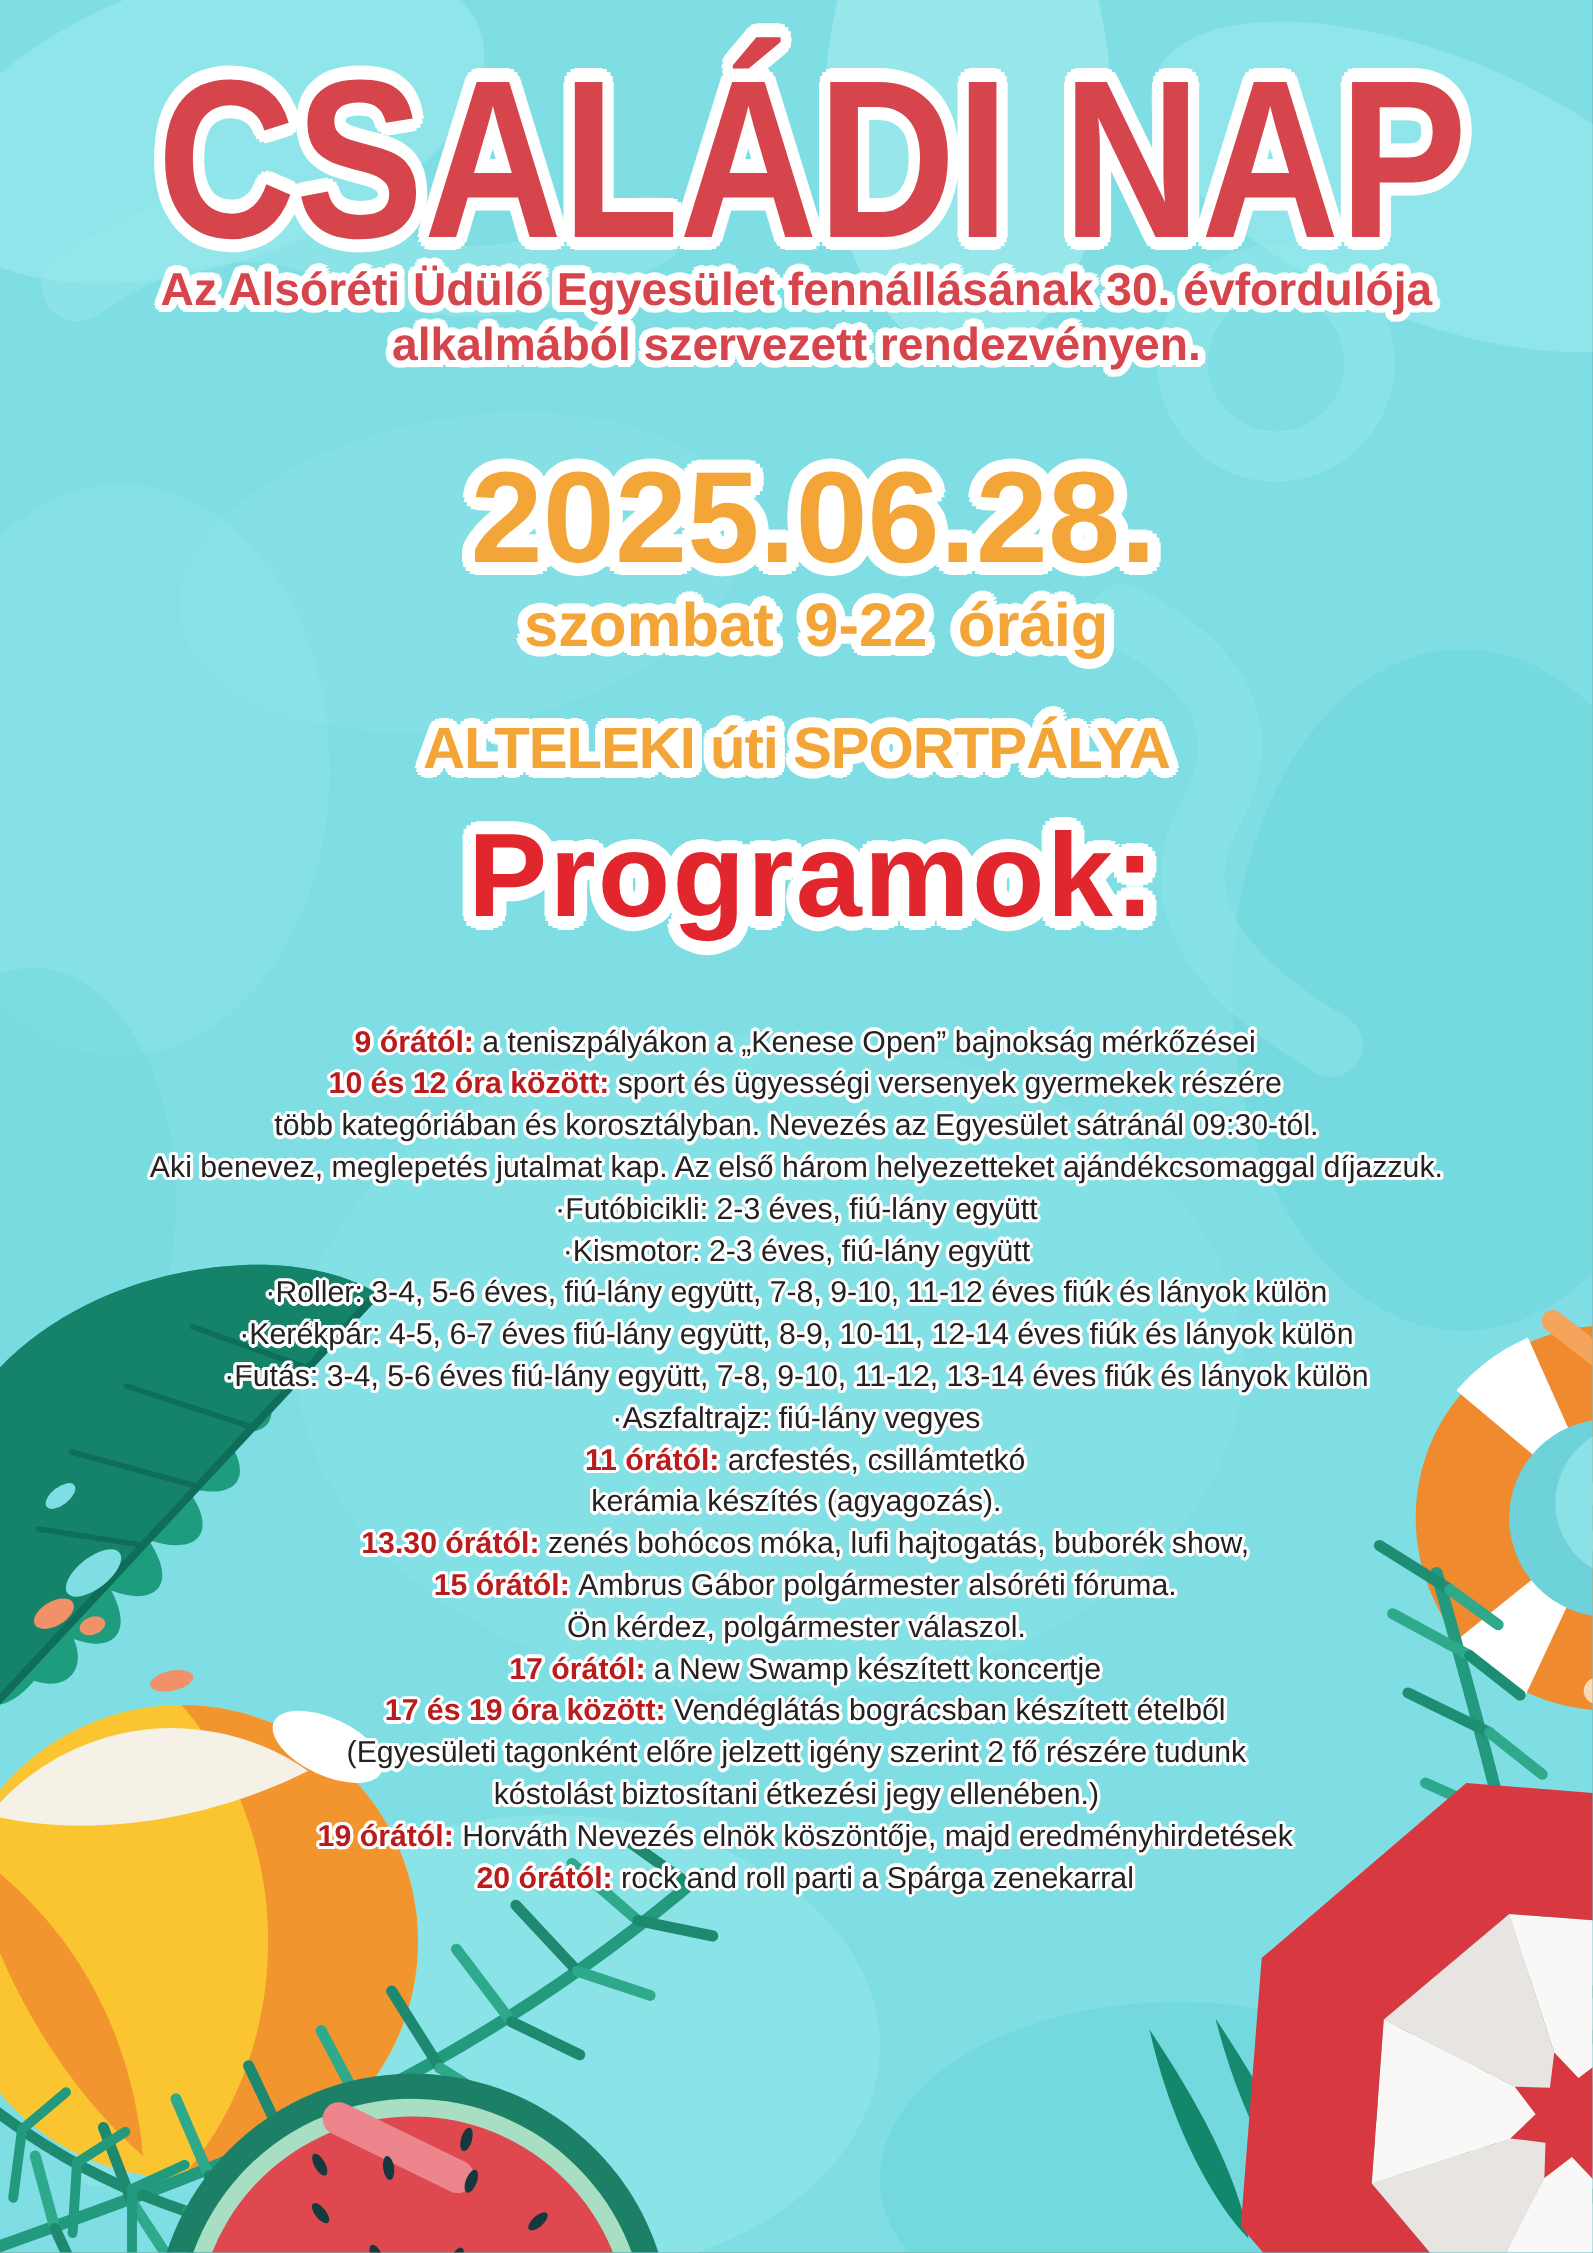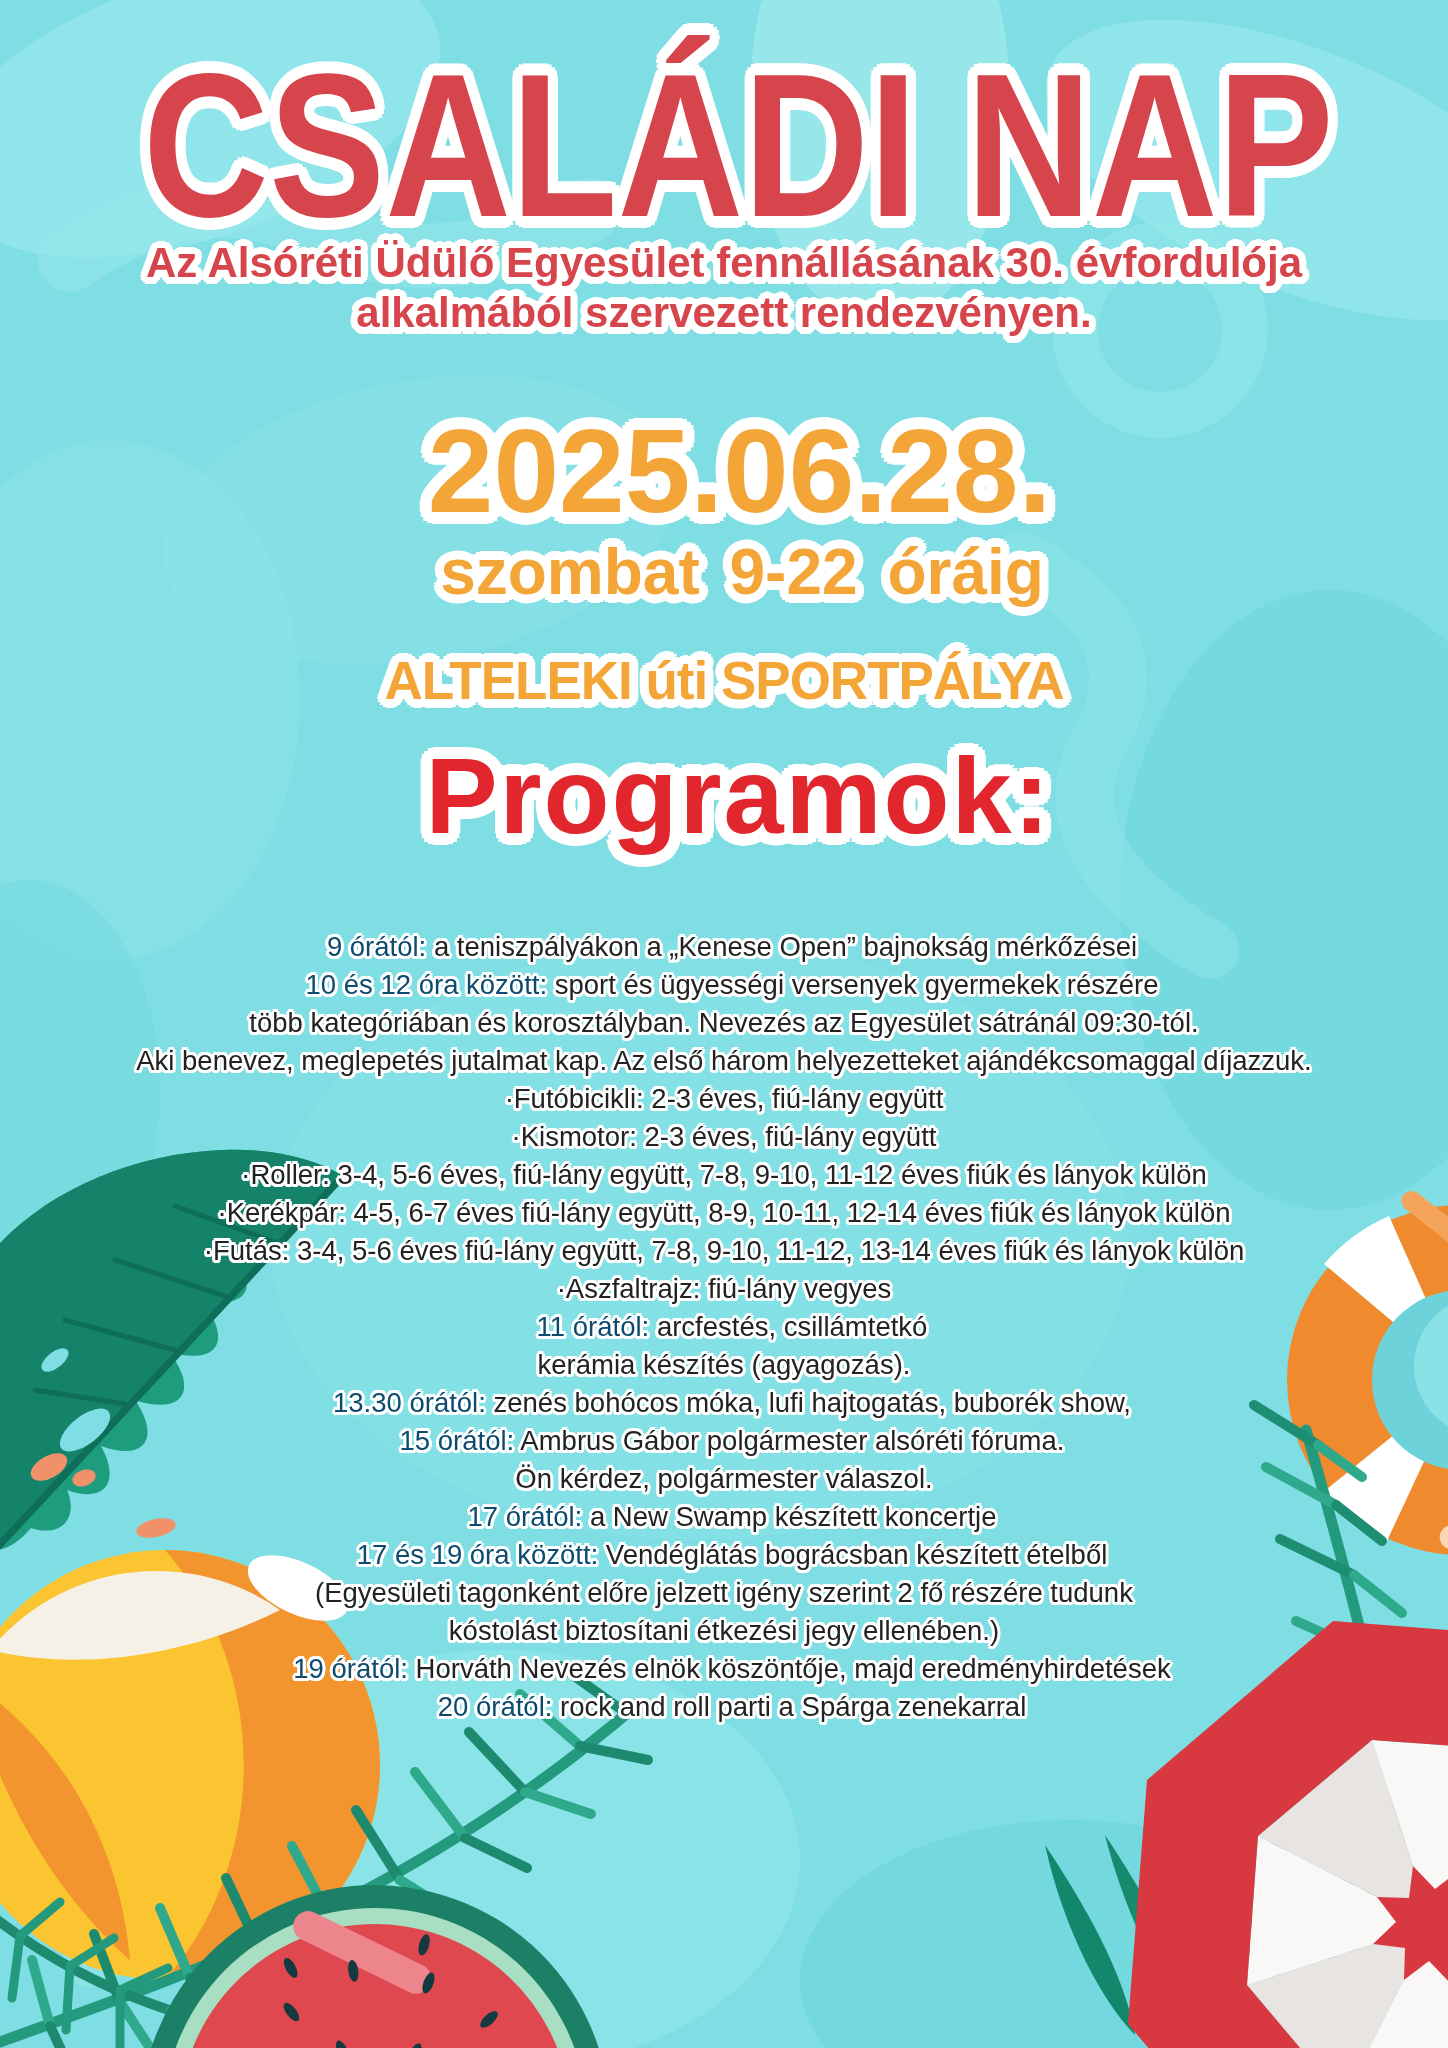--- a/index.html
+++ b/index.html
@@ -7,26 +7,26 @@
     position:relative;width:1448px;height:2048px;overflow:hidden;
     background:#7EDEE3;
     font-family:"Liberation Sans",sans-serif;
   }
   .poster svg.deco{position:absolute;display:block;}
   .txt{position:absolute;left:0;right:0;text-align:center;z-index:10;white-space:nowrap;}
   .title{top:42px;font-size:205px;font-weight:700;color:#D6444C;line-height:1;margin-left:28px;}
   .title .squeeze{display:inline-block;transform:scaleX(.85);transform-origin:center;}
   .subtitle{top:238px;font-size:42px;font-weight:700;color:#D6444C;line-height:50px;}
   .date{top:412px;font-size:118px;font-weight:700;color:#F3A637;line-height:1;padding-left:31px;}
-  .time{top:540px;font-size:64px;font-weight:700;color:#F3A637;line-height:1;word-spacing:12px;margin-left:36px;}
+  .time{top:540px;font-size:56px;font-weight:700;color:#F3A637;line-height:1;word-spacing:12px;margin-left:36px;}
   .venue{top:654px;font-size:53px;font-weight:700;color:#F3A637;line-height:1;letter-spacing:-1px;}
   .programs-heading{top:742px;font-size:108px;font-weight:700;color:#E1262D;letter-spacing:2px;line-height:1;margin-left:29px;}
   .program-list{position:absolute;top:928px;left:0;right:0;z-index:10;text-align:center;}
   .program-line{font-size:27.5px;line-height:38px;color:#222;white-space:nowrap;}
-  .program-label{font-weight:400;color:#0c4a6e;padding-left:16px;}
+  .program-label{font-weight:700;color:#b91c1c;padding-left:16px;}
   
   .halo12{text-shadow:
     12px 0 #fff,11px 4.6px #fff,8.5px 8.5px #fff,4.6px 11px #fff,0 12px #fff,
     -4.6px 11px #fff,-8.5px 8.5px #fff,-11px 4.6px #fff,-12px 0 #fff,
     -11px -4.6px #fff,-8.5px -8.5px #fff,-4.6px -11px #fff,0 -12px #fff,
     4.6px -11px #fff,8.5px -8.5px #fff,11px -4.6px #fff,
     6px 0 #fff,4.2px 4.2px #fff,0 6px #fff,-4.2px 4.2px #fff,
     -6px 0 #fff,-4.2px -4.2px #fff,0 -6px #fff,4.2px -4.2px #fff;}
   .halo9{text-shadow:
     9px 0 #fff,8.3px 3.4px #fff,6.4px 6.4px #fff,3.4px 8.3px #fff,0 9px #fff,

